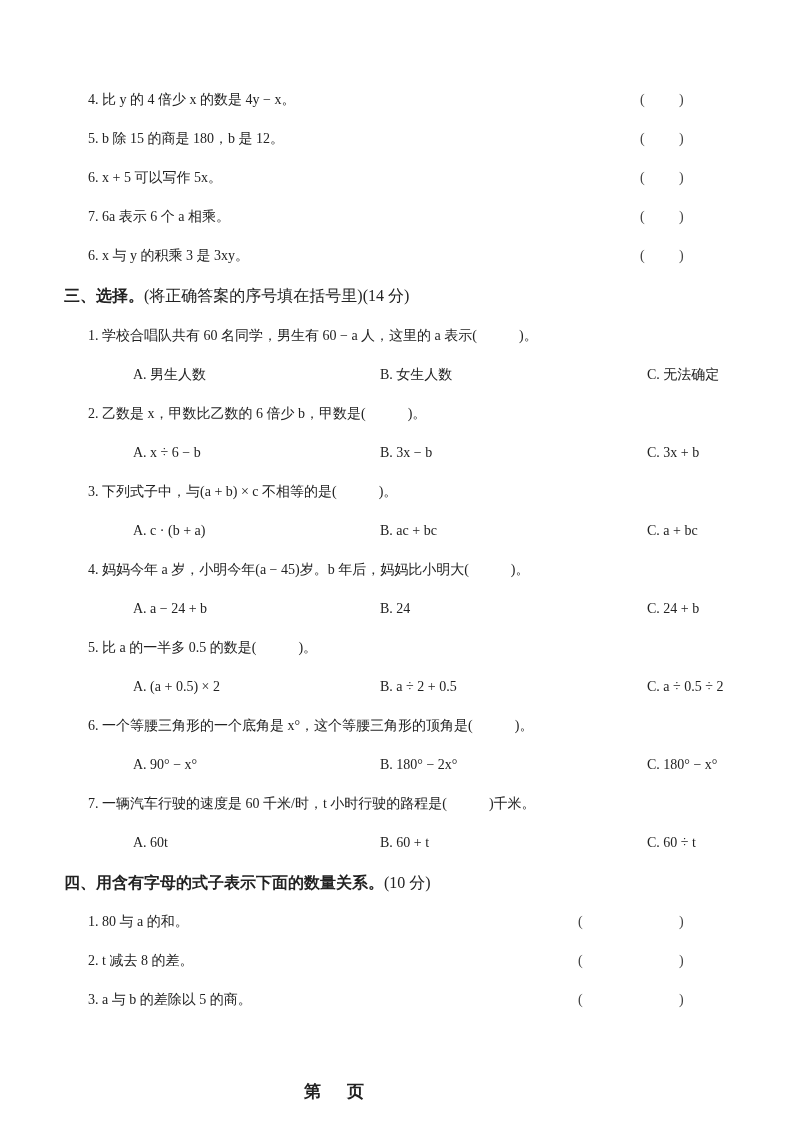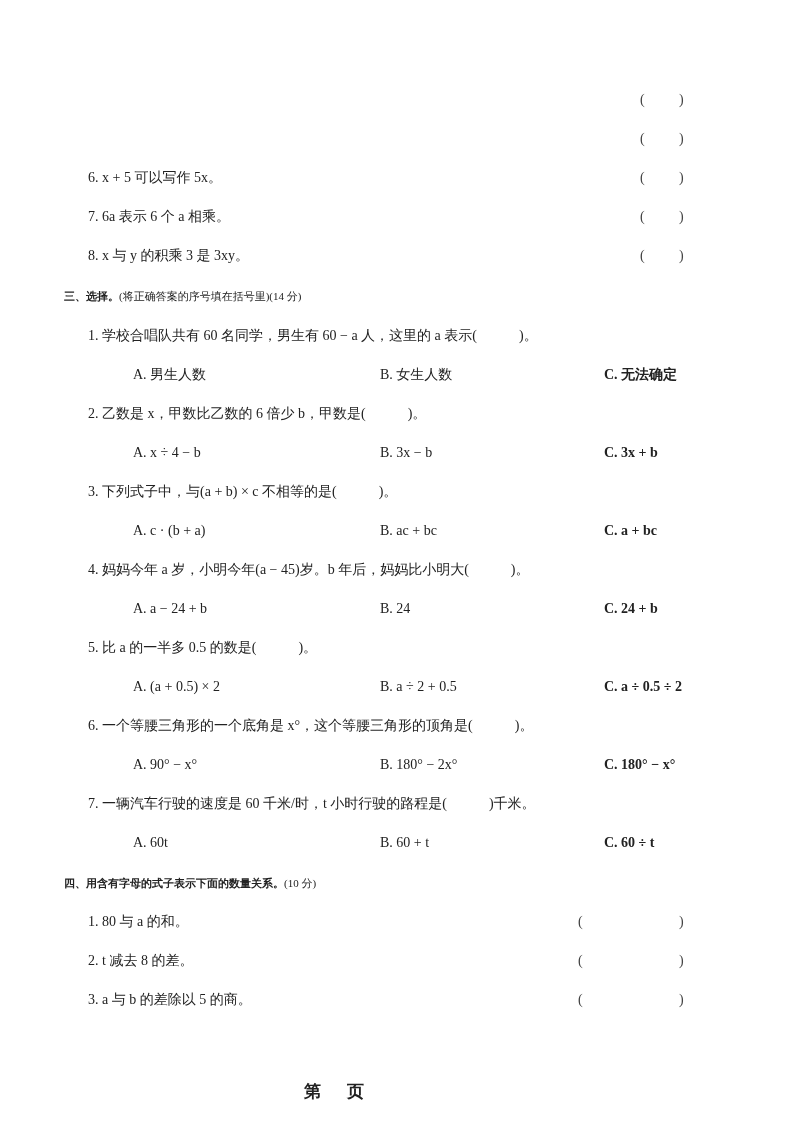--- a/index.html
+++ b/index.html
@@ -3,56 +3,58 @@
   <meta charset="utf-8">
   <style>
     html, body { margin: 0; padding: 0; background: #ffffff; }
     body {
       width: 793px; height: 1122px; position: relative; overflow: hidden;
       font-family: "Liberation Serif", "DejaVu Serif", serif;
       color: #222222; font-size: 14px;
     }
     .row { position: absolute; left: 0; width: 793px; height: 20px; line-height: 20px; white-space: nowrap; }
     .q { position: absolute; left: 88px; }
-    .sec { position: absolute; left: 64px; font-weight: bold; font-family: "DejaVu Sans", sans-serif; font-size: 11px; text-align: center; }
+    .sec { position: absolute; left: 64px; font-weight: bold; font-family: "DejaVu Sans", sans-serif; font-size: 16px; text-align: center; }
     .sec .note { font-weight: normal; font-family: "Liberation Serif", "DejaVu Serif", serif; }
     .opt { position: absolute; margin-left: 28px; }
     .optA { left: 105px; }
     .optB { left: 352px; }
-    .optC { left: 576px; font-weight: bold; }
+    .optC { left: 619px; }
     .paren { position: absolute; color: #444; }
     .paren.l1 { left: 640px; }
     .paren.r1 { left: 679px; }
     .paren.l2 { left: 578px; }
     .paren.r2 { left: 679px; }
     .footer { position: absolute; top: 1080px; left: 0; width: 678px; text-align: center; font-family: "DejaVu Sans", sans-serif; font-weight: bold; font-size: 17px; letter-spacing: 10px; color: #222; }
   </style>
 </head>
 <body>
 
 <div class="row" style="top:90px">
+  <span class="q">4. 比 y 的 4 倍少 x 的数是 4y − x。</span>
   <span class="paren l1">(</span>
   <span class="paren r1">)</span>
 </div>
 <div class="row" style="top:129px">
+  <span class="q">5. b 除 15 的商是 180，b 是 12。</span>
   <span class="paren l1">(</span>
   <span class="paren r1">)</span>
 </div>
 <div class="row" style="top:168px">
   <span class="q">6. x + 5 可以写作 5x。</span>
   <span class="paren l1">(</span>
   <span class="paren r1">)</span>
 </div>
 <div class="row" style="top:207px">
   <span class="q">7. 6a 表示 6 个 a 相乘。</span>
   <span class="paren l1">(</span>
   <span class="paren r1">)</span>
 </div>
 <div class="row" style="top:246px">
-  <span class="q">8. x 与 y 的积乘 3 是 3xy。</span>
+  <span class="q">6. x 与 y 的积乘 3 是 3xy。</span>
   <span class="paren l1">(</span>
   <span class="paren r1">)</span>
 </div>
 
 <div class="row" style="top:286px">
   <span class="sec"><span>三、选择。</span><span class="note">(将正确答案的序号填在括号里)(14 分)</span></span>
 </div>
 
 <div class="row" style="top:326px">
   <span class="q">1. 学校合唱队共有 60 名同学，男生有 60 − a 人，这里的 a 表示(　　　)。</span>
@@ -60,21 +62,21 @@
 <div class="row" style="top:365px">
   <span class="opt optA">A. 男生人数</span>
   <span class="opt optB">B. 女生人数</span>
   <span class="opt optC">C. 无法确定</span>
 </div>
 
 <div class="row" style="top:404px">
   <span class="q">2. 乙数是 x，甲数比乙数的 6 倍少 b，甲数是(　　　)。</span>
 </div>
 <div class="row" style="top:443px">
-  <span class="opt optA">A. x ÷ 4 − b</span>
+  <span class="opt optA">A. x ÷ 6 − b</span>
   <span class="opt optB">B. 3x − b</span>
   <span class="opt optC">C. 3x + b</span>
 </div>
 
 <div class="row" style="top:482px">
   <span class="q">3. 下列式子中，与(a + b) × c 不相等的是(　　　)。</span>
 </div>
 <div class="row" style="top:521px">
   <span class="opt optA">A. c · (b + a)</span>
   <span class="opt optB">B. ac + bc</span>

